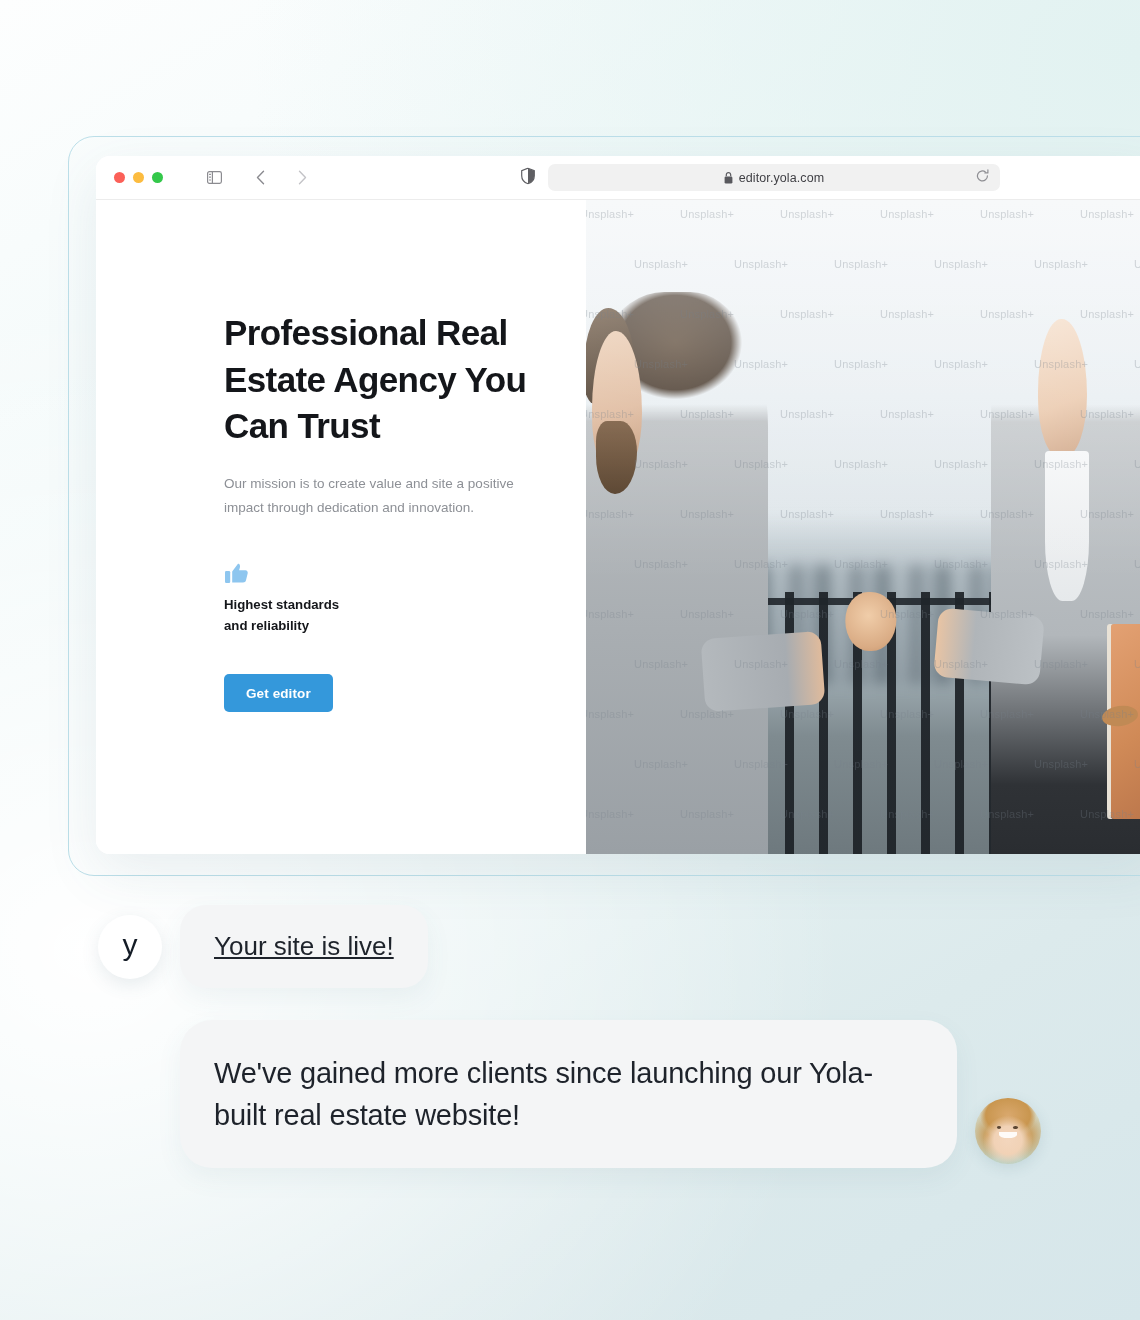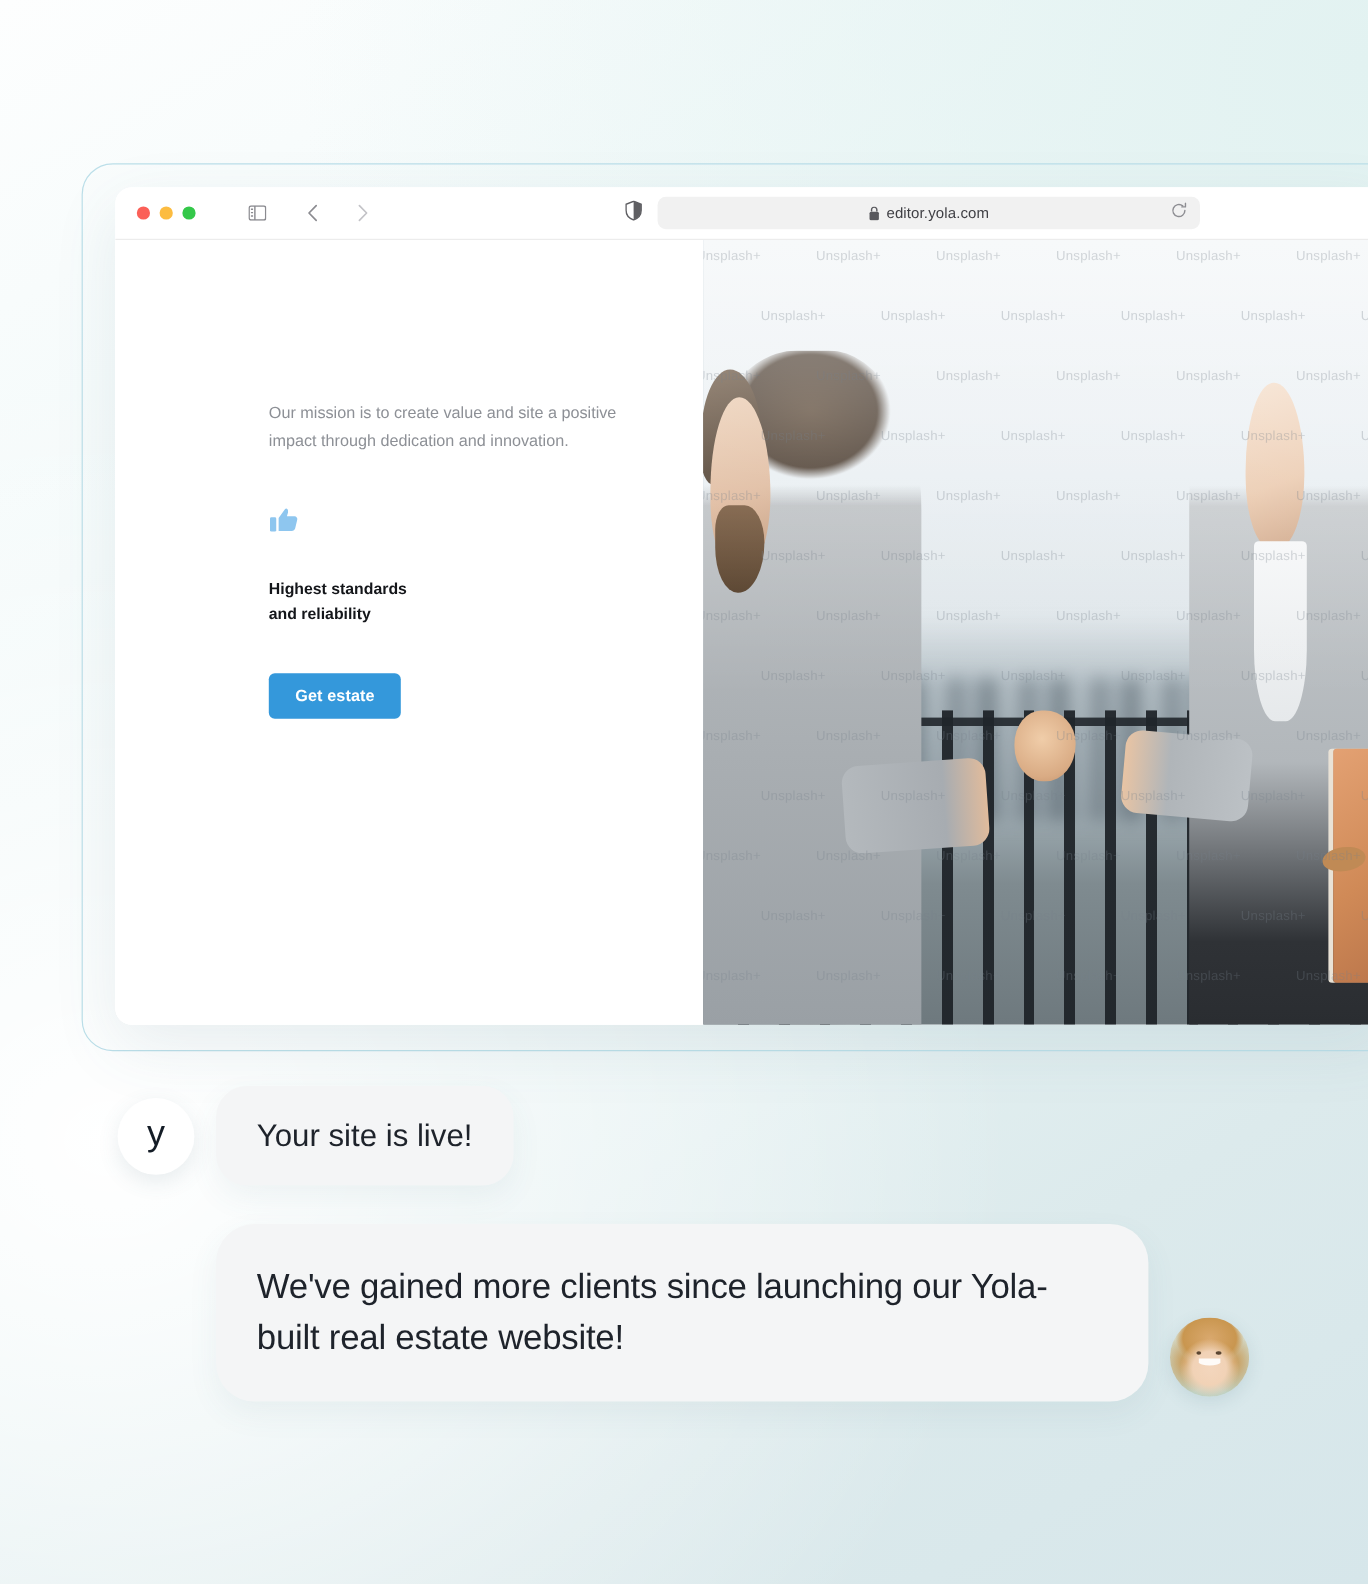--- a/index.html
+++ b/index.html
@@ -159,21 +159,21 @@
     gap: 60px;
   }
   .feature { width: 140px; }
   .feature-icon {
     color: #8ec6ef;
     height: 28px;
     display: flex;
     align-items: center;
   }
   .feature-label {
-    margin-top: 32px;
+    margin-top: 6px;
     font-size: 13.2px;
     font-weight: 700;
     color: #14161a;
     line-height: 1.62;
   }
 
   .cta {
     margin-top: 38px;
     display: inline-flex;
     align-items: center;
@@ -439,20 +439,21 @@
     box-shadow: 0 10px 26px rgba(70,110,125,.07);
     color: #1e232b;
   }
 
   .bubble-1 {
     margin-left: 18px;
     padding: 26px 34px;
     font-size: 26px;
     line-height: 1.2;
     border-radius: 26px;
+    text-decoration: underline;
   }
 
   .row-2 { left: 180px; top: 120px; }
 
   .bubble-2 {
     width: 777px;
     padding: 32px 34px;
     font-size: 29px;
     line-height: 1.45;
     border-radius: 32px;
@@ -558,36 +559,37 @@
             <path d="M11.4 6.9 A5 5 0 1 1 9.6 3.1"></path>
             <polyline points="11.9,0.9 11.9,3.9 8.9,3.9" stroke-linejoin="round"></polyline>
           </svg>
         </span>
       </div>
     </div>
 
     <div class="page">
 
       <div class="page-left">
+        <h1 class="hero-title">Professional Real Estate Agency You Can Trust</h1>
         <p class="hero-sub">Our mission is to create value and site a positive impact through dedication and innovation.</p>
 
         <div class="features">
           <div class="feature">
             <div class="feature-icon">
               <svg width="26" height="26" viewBox="0 0 26 26" fill="currentColor">
                 <rect x="1" y="10" width="5.2" height="12" rx="1.2"></rect>
                 <path d="M8.2 10.6 L13.6 3.2 C14.1 2.5 15.2 2.6 15.6 3.4 C16.1 4.3 16.2 5.4 15.9 6.4 L15.1 9.2 H21.4 C23 9.2 24.1 10.7 23.7 12.2 L22 19.3 C21.7 20.6 20.5 21.6 19.1 21.6 H8.2 Z"></path>
               </svg>
             </div>
             <div class="feature-label">Highest standards and reliability</div>
           </div>
 
         </div>
 
-        <button class="cta">Get estate</button>
+        <button class="cta">Get editor</button>
       </div>
 
       <div class="page-right">
         <div class="photo">
           <div class="skyline"></div>
           <div class="railing"></div>
 
           <div class="person-man">
             <div class="man-hair"></div>
             <div class="man-head"></div>

